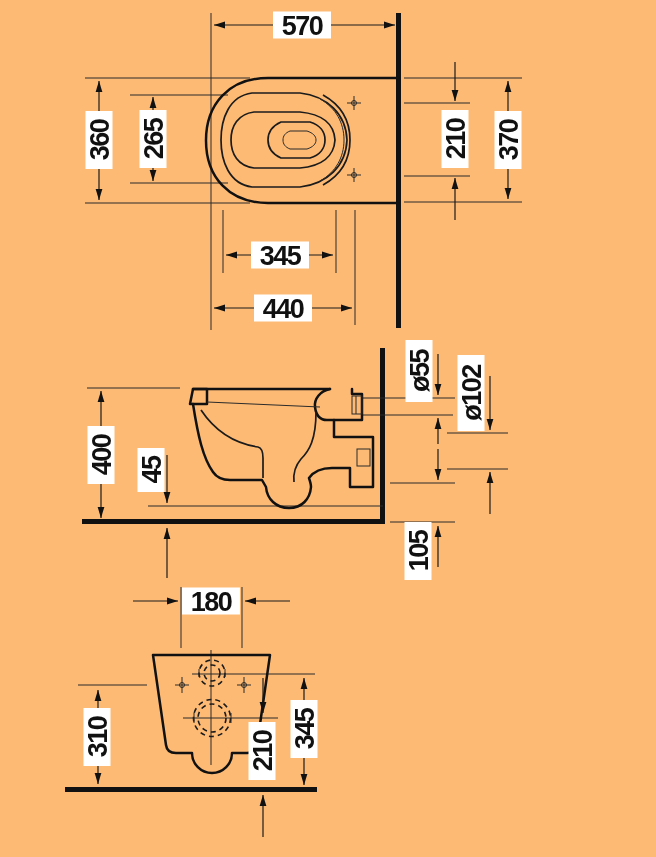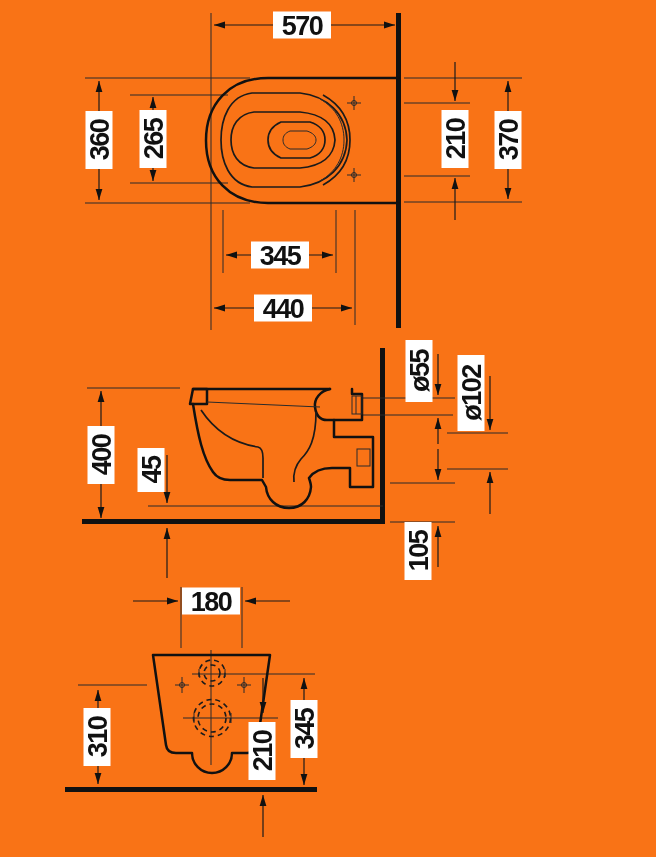--- a/index.html
+++ b/index.html
@@ -1,16 +1,16 @@
 <!DOCTYPE html>
 <html><head>
 <meta charset="utf-8">
 <style>
   html,body{margin:0;padding:0;background:#fff;}
-  .stage{position:relative;width:656px;height:857px;background:#f97316;overflow:hidden;
+  .stage{position:relative;width:656px;height:857px;background:#fdba74;overflow:hidden;
          font-family:"Liberation Sans",sans-serif;}
   svg{display:block;}
   .thin   {stroke:#2b2b2b;stroke-width:1;fill:none;}
   .med    {stroke:#1b1b1b;stroke-width:1.7;fill:none;}
   .thick  {stroke:#111;stroke-width:2.5;fill:none;stroke-linejoin:round;stroke-linecap:round;}
   .dimline{stroke:#1b1b1b;stroke-width:1.2;fill:none;}
   .dashed {stroke:#1b1b1b;stroke-width:1.6;fill:none;stroke-dasharray:5 4;}
   .solidblk{fill:#111;stroke:none;}
   .lbg{fill:#fff;stroke:none;}
   .dim{font-family:"Liberation Sans",sans-serif;font-weight:bold;font-size:27px;

